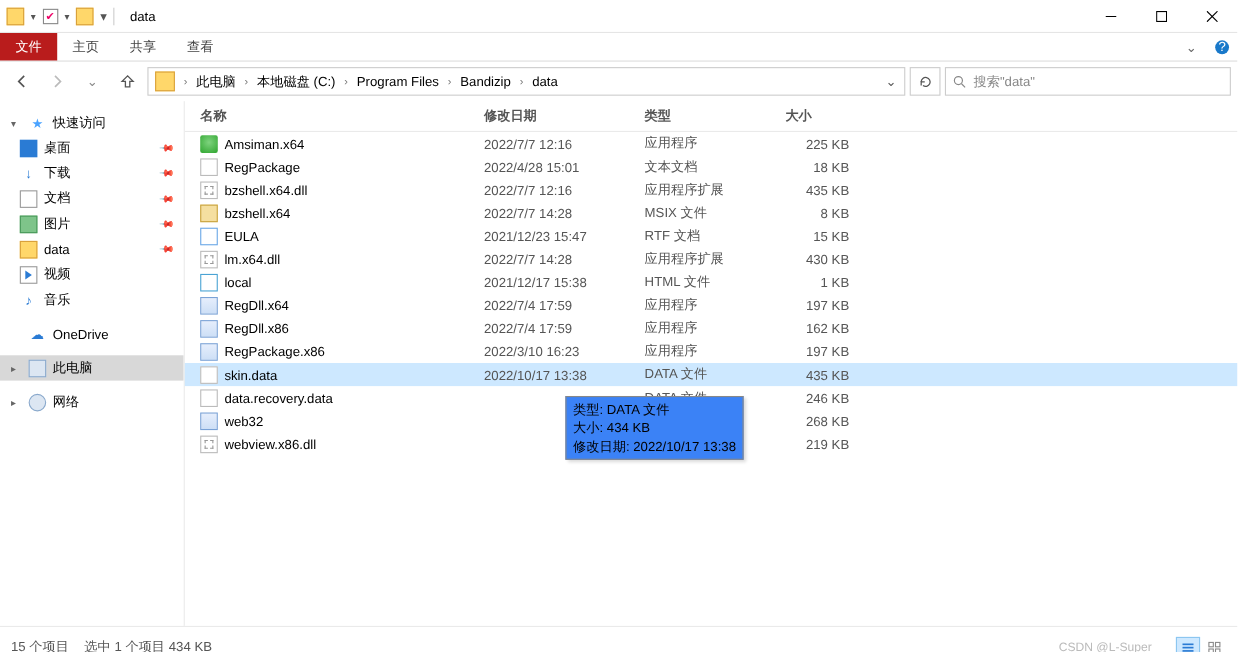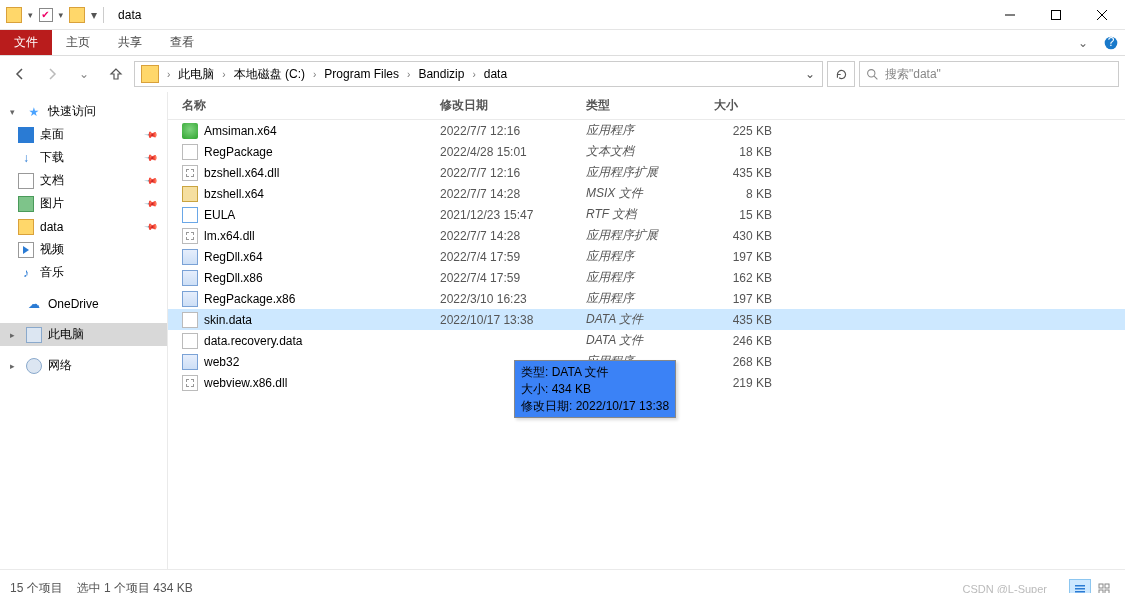--- a/index.html
+++ b/index.html
@@ -45,21 +45,21 @@
 .cols .col { padding-left: 14px; font-weight: bold; }
 .col-name { width: 258px; }
 .col-date { width: 146px; }
 .col-type { width: 128px; }
 .col-size { width: 90px; text-align: left; padding-right: 18px; }
 .row { height: 21px; display: flex; align-items: center; }
 .row.sel { background: #cde8ff; }
 .row .fico { width: 16px; height: 16px; margin-left: 14px; margin-right: 6px; display: inline-flex; align-items: center; justify-content: center; }
 .row .nm { width: calc(258px - 36px); white-space: nowrap; overflow: hidden; }
 .row .dt { width: 146px; color: #555; padding-left: 14px; }
-.row .tp { width: 128px; color: #555; padding-left: 14px; font-style: italic; }
+.row .tp { width: 128px; color: #555; padding-left: 14px; }
 .row .sz { width: 90px; color: #555; text-align: right; padding-right: 18px; }
 .tooltip { position: absolute; left: 346px; top: 268px; background: #3b82f6; border: 1px solid #888; padding: 3px 6px; line-height: 1.4; white-space: nowrap; box-shadow: 2px 2px 3px rgba(0,0,0,.15); }
 .statusbar { height: 38px; border-top: 1px solid #eaeaea; display: flex; align-items: center; padding: 0 10px; gap: 14px; color: #555; }
 .statusbar .right { margin-left: auto; color: #bbb; font-size: 11px; text-align: right; }
 
 .i-exe { background: linear-gradient(#e6eefc,#cddff6); border: 1px solid #7aa2d6; }
 .i-txt { background: #fff; border: 1px solid #bbb; }
 .i-dll { background: #fff; border: 1px solid #bbb; position: relative; }
 .i-dll::after { content: ""; position: absolute; inset: 3px; border: 1px dashed #999; }
 .i-zip { background: #f5dfa0; border: 1px solid #c9a440; }
@@ -283,20 +283,27 @@
           <span class="sz">15 KB</span>
         </div>
         <div class="row">
           <span class="fico i-dll"></span>
           <span class="nm">lm.x64.dll</span>
           <span class="dt">2022/7/7 14:28</span>
           <span class="tp">应用程序扩展</span>
           <span class="sz">430 KB</span>
         </div>
         <div class="row">
+          <span class="fico i-html"></span>
+          <span class="nm">local</span>
+          <span class="dt">2021/12/17 15:38</span>
+          <span class="tp">HTML 文件</span>
+          <span class="sz">1 KB</span>
+        </div>
+        <div class="row">
           <span class="fico i-exe"></span>
           <span class="nm">RegDll.x64</span>
           <span class="dt">2022/7/4 17:59</span>
           <span class="tp">应用程序</span>
           <span class="sz">197 KB</span>
         </div>
         <div class="row">
           <span class="fico i-exe"></span>
           <span class="nm">RegDll.x86</span>
           <span class="dt">2022/7/4 17:59</span>

